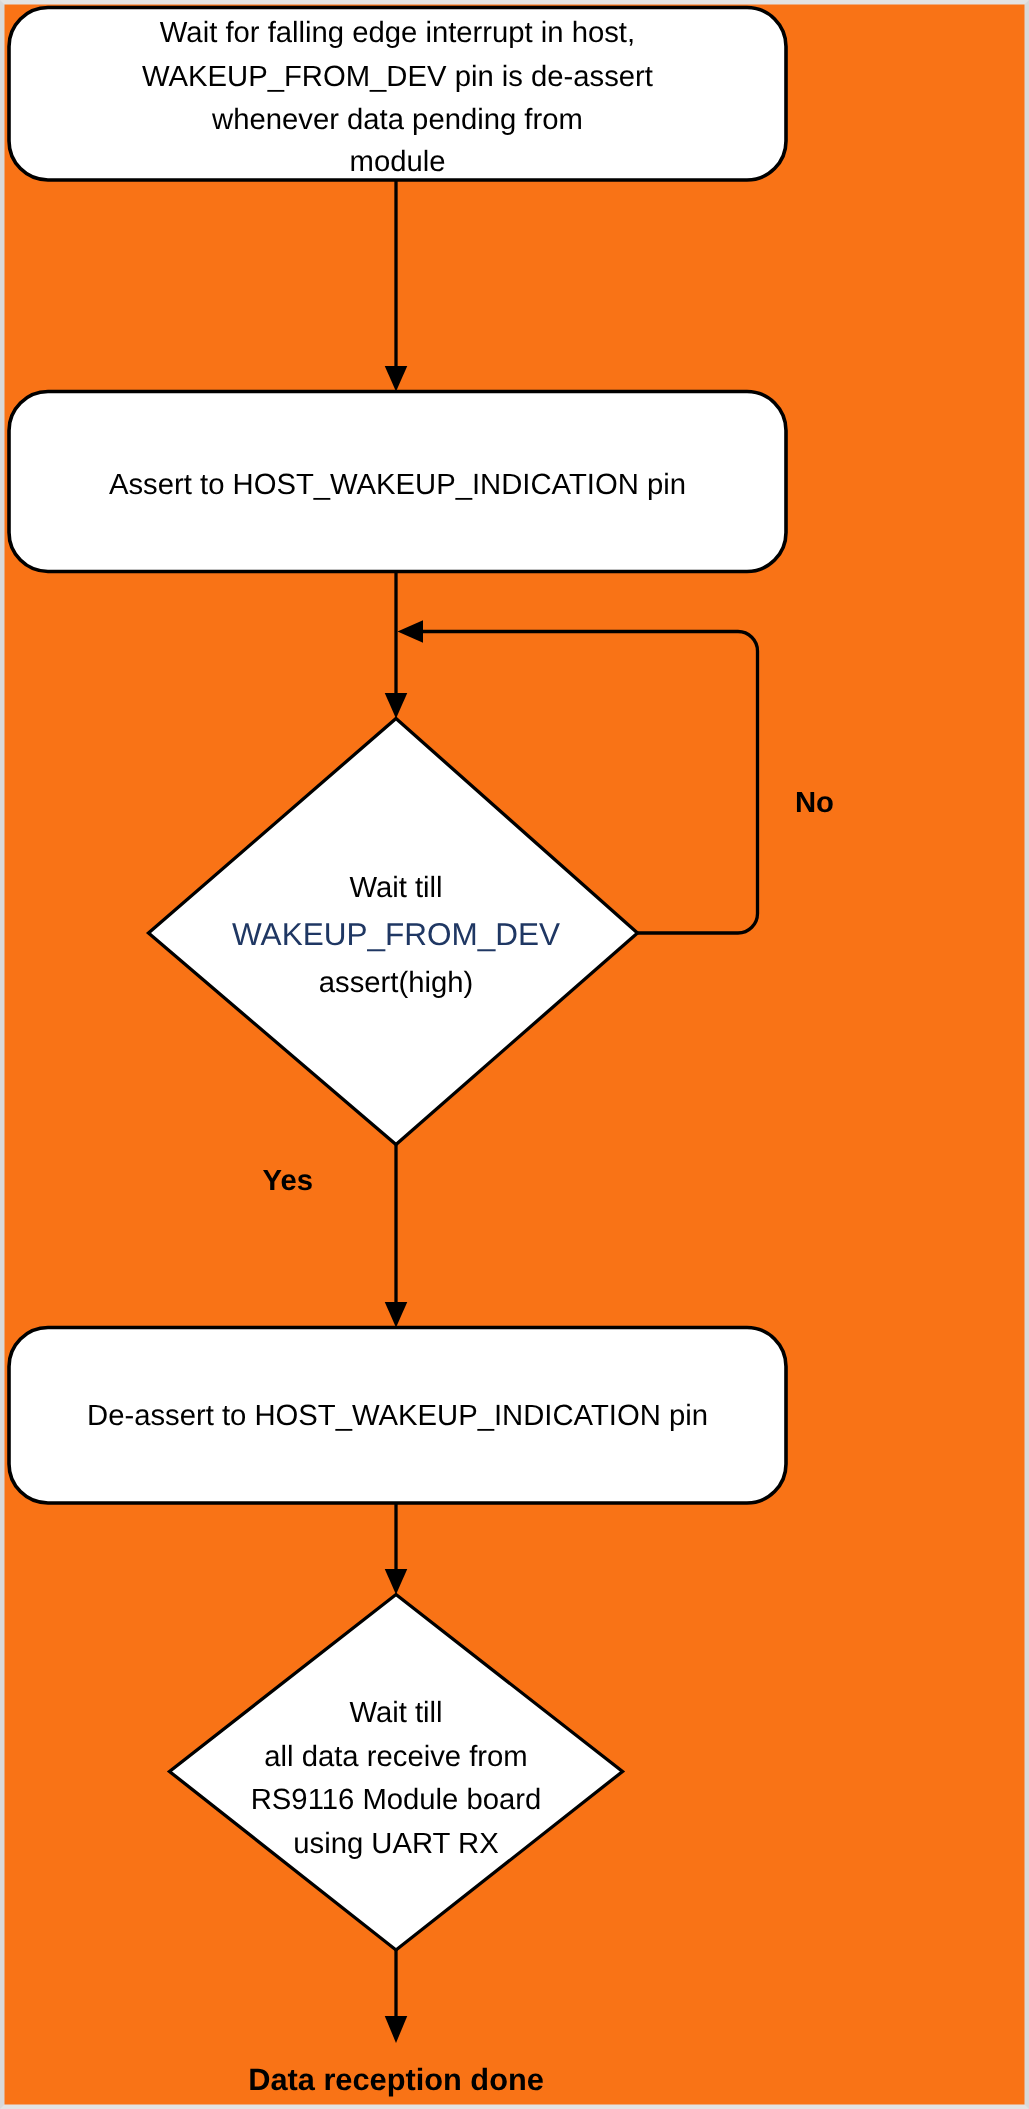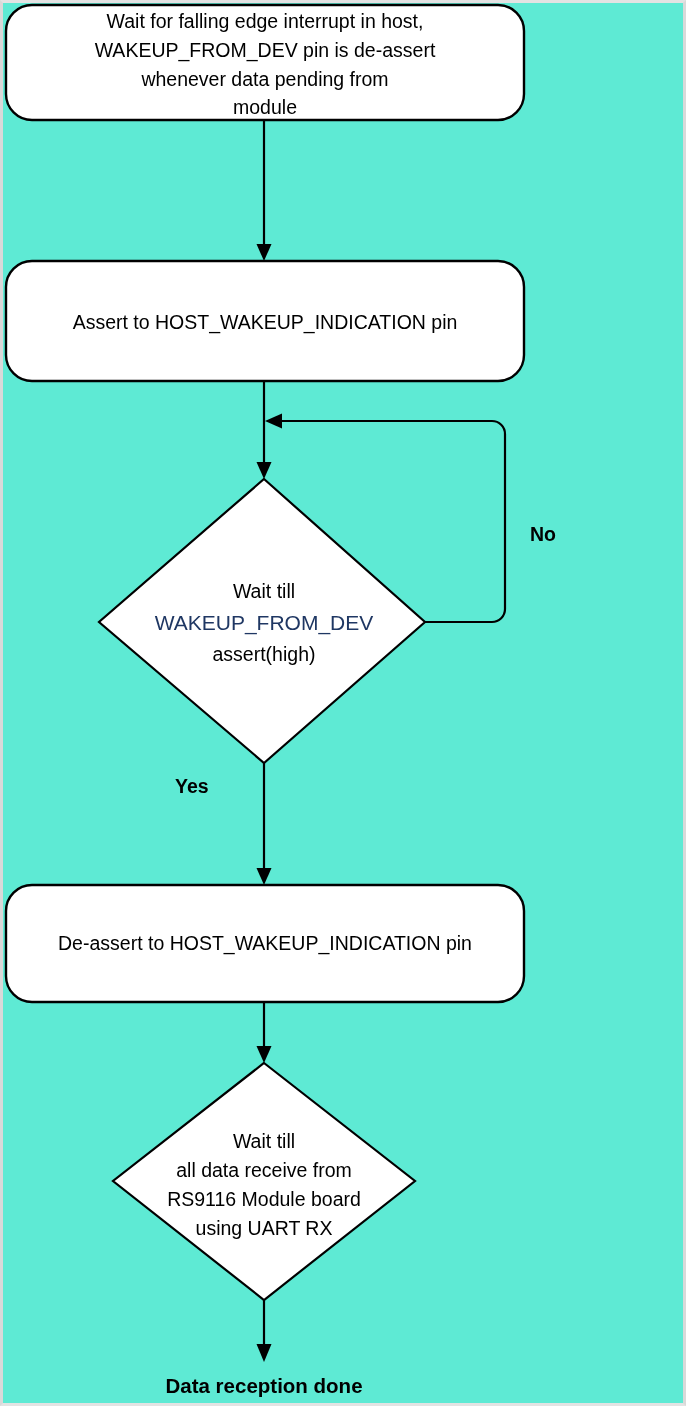--- a/index.html
+++ b/index.html
@@ -7,21 +7,21 @@
     padding: 0;
     background: #ffffff;
   }
   body {
     font-family: "Liberation Sans", sans-serif;
   }
   #canvas {
     position: relative;
     width: 686px;
     height: 1406px;
-    background: #5eead4;
+    background: #f97316;
     box-sizing: border-box;
     border-left: 3px solid #d9d9d9;
     border-right: 3px solid #d9d9d9;
     border-top: 3px solid #e3e3e3;
     border-bottom: 3px solid #e3e3e3;
     overflow: hidden;
   }
   #flow {
     position: absolute;
     left: -3px;

